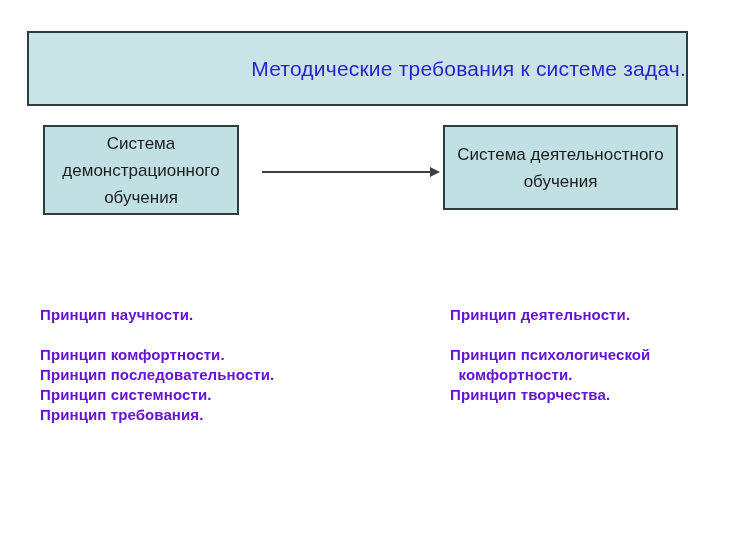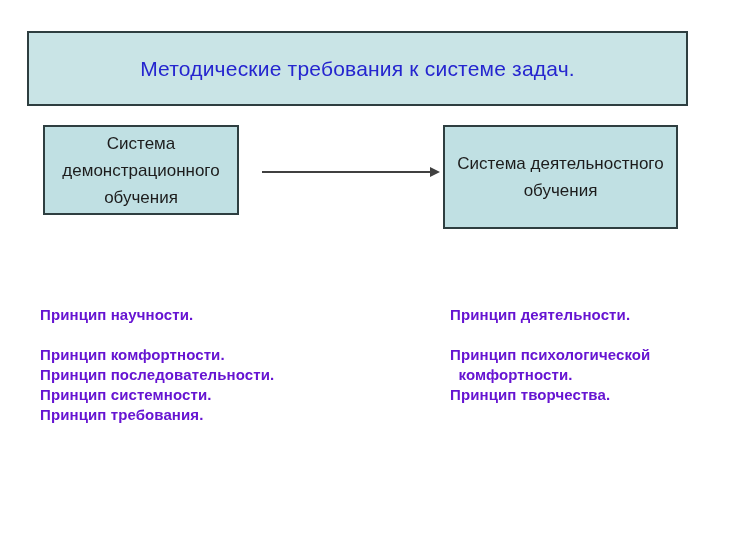--- a/index.html
+++ b/index.html
@@ -19,21 +19,21 @@
     position: absolute;
     left: 27px;
     top: 31px;
     width: 661px;
     height: 75px;
     box-sizing: border-box;
     background: var(--title_box_fill, #c9e4e6);
     border: 2px solid var(--box_border, #2e3e40);
     display: flex;
     align-items: center;
-    justify-content: center;
+    justify-content: flex-end;
   }
   .title-box .title-text {
     color: var(--title_text, #2525cf);
     font-size: 21px;
     letter-spacing: 0.2px;
     text-align: center;
   }
   .flow-box {
     position: absolute;
     box-sizing: border-box;
@@ -51,21 +51,21 @@
   .flow-box.left {
     left: 43px;
     top: 125px;
     width: 196px;
     height: 90px;
   }
   .flow-box.right {
     left: 443px;
     top: 125px;
     width: 235px;
-    height: 104px;
+    height: 85px;
   }
   .arrow {
     position: absolute;
     left: 262px;
     top: 165px;
     width: 178px;
     height: 14px;
   }
   .arrow .shaft {
     position: absolute;

